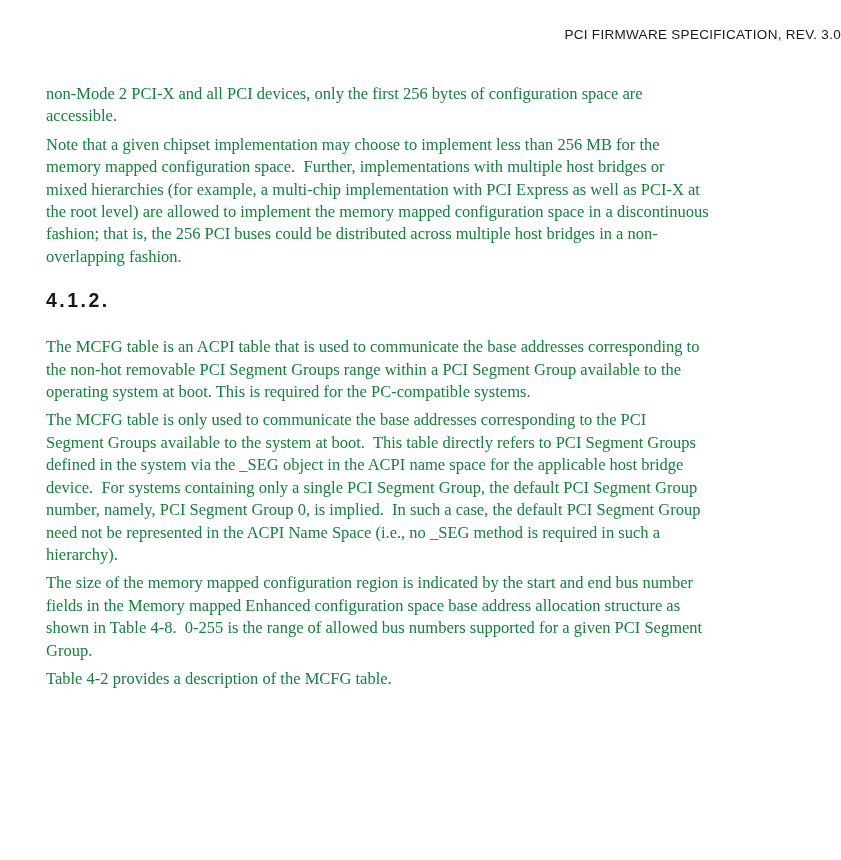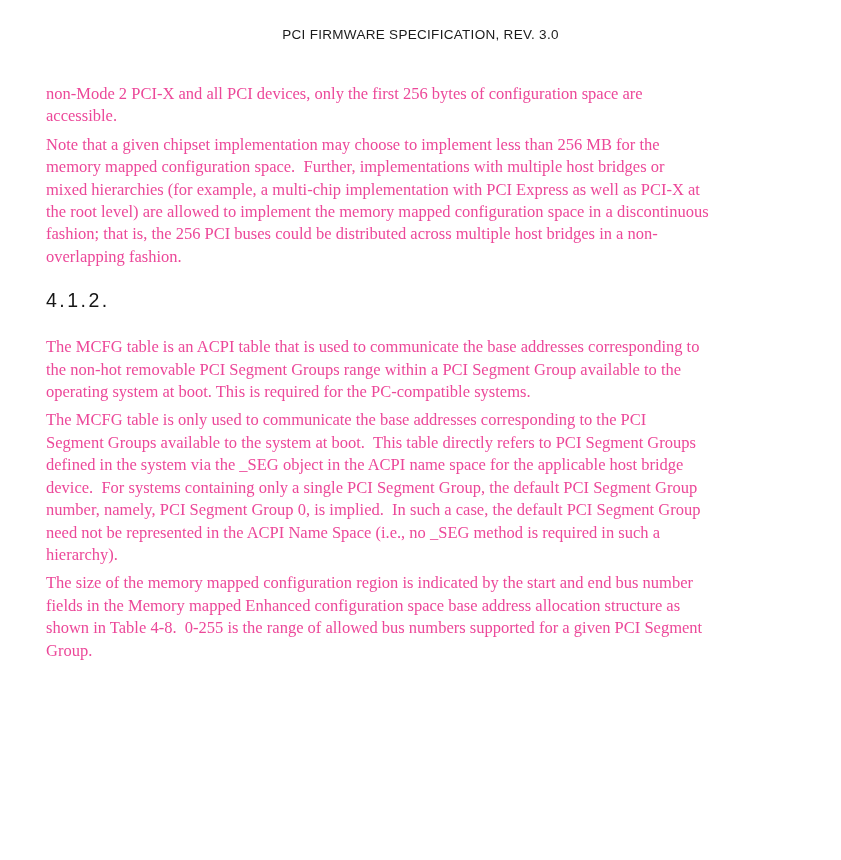--- a/index.html
+++ b/index.html
@@ -13,55 +13,56 @@
     height: 860px;
     background: #ffffff;
     overflow: hidden;
     color: #1b1b1b;
   }
   .running-header {
     position: absolute;
     top: 27px;
     left: 0;
     width: 100%;
-    text-align: center;
+    text-align: right;
     font-family: "Liberation Sans", sans-serif;
     font-size: 13.5px;
     letter-spacing: 0.3px;
     color: #1b1b1b;
   }
   .content {
     position: absolute;
     top: 83px;
     left: 46px;
     width: 766px;
   }
   .body-paragraph {
     font-family: "Liberation Serif", "DejaVu Serif", serif;
     font-size: 16.5px;
     line-height: 22.4px;
     white-space: pre-wrap;
     margin: 0 0 6px 0;
-    color: #ec4899;
+    color: #15803d;
   }
   .section-heading {
     display: flex;
     align-items: baseline;
     font-family: "Liberation Sans", sans-serif;
     font-size: 19.5px;
     font-weight: normal;
     letter-spacing: 2.5px;
     color: #161616;
     margin: 20px 0 24px 0;
     line-height: 24px;
   }
   .section-number {
     display: inline-block;
     width: 84px;
     flex-shrink: 0;
+    font-weight: bold;
   }
   .section-title {
     display: inline-block;
   }
 </style>
 </head>
 <body>
 
 <div class="page">
 
@@ -94,15 +95,16 @@
 device.  For systems containing only a single PCI Segment Group, the default PCI Segment Group
 number, namely, PCI Segment Group 0, is implied.  In such a case, the default PCI Segment Group
 need not be represented in the ACPI Name Space (i.e., no _SEG method is required in such a
 hierarchy).</p>
 
     <p class="body-paragraph">The size of the memory mapped configuration region is indicated by the start and end bus number
 fields in the Memory mapped Enhanced configuration space base address allocation structure as
 shown in Table 4-8.  0-255 is the range of allowed bus numbers supported for a given PCI Segment
 Group.</p>
 
+    <p class="body-paragraph">Table 4-2 provides a description of the MCFG table.</p>
 
   </div>
 </div>
 
 </body></html>

